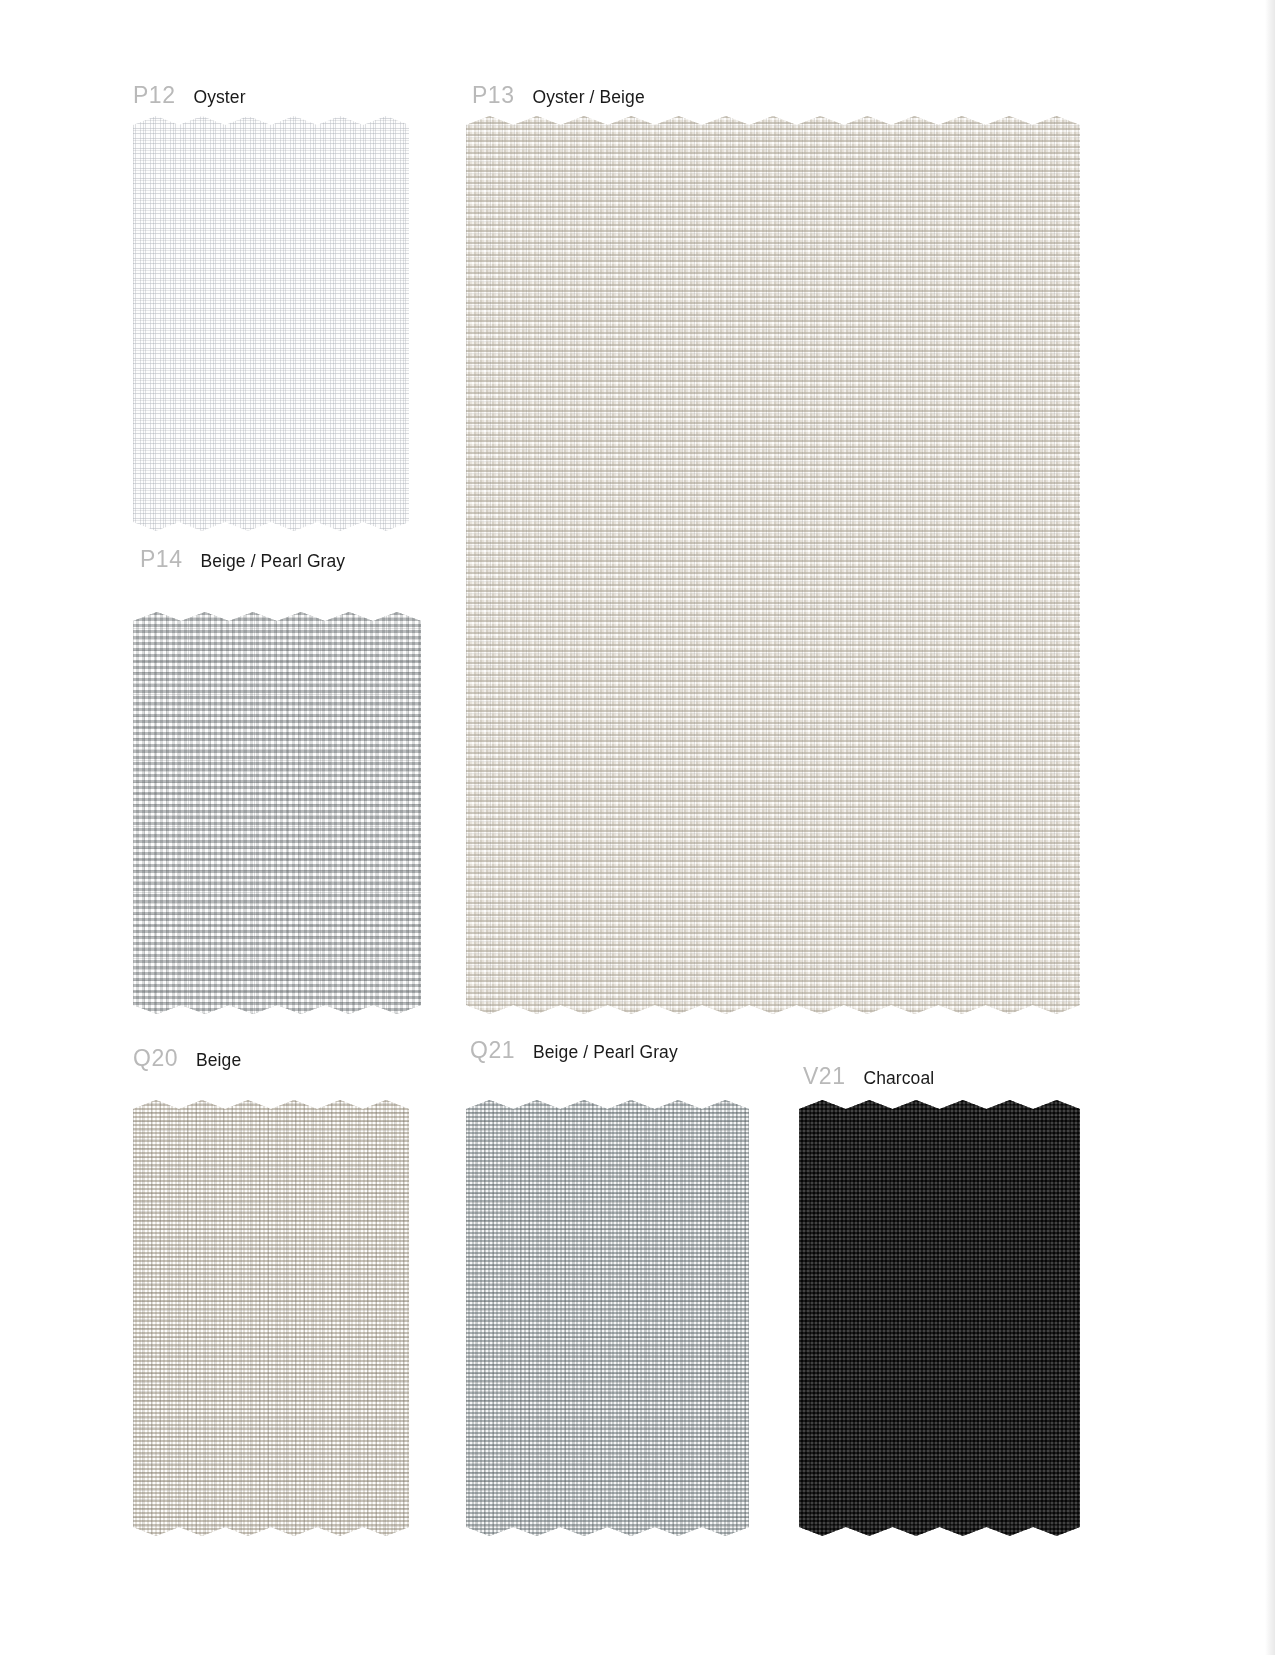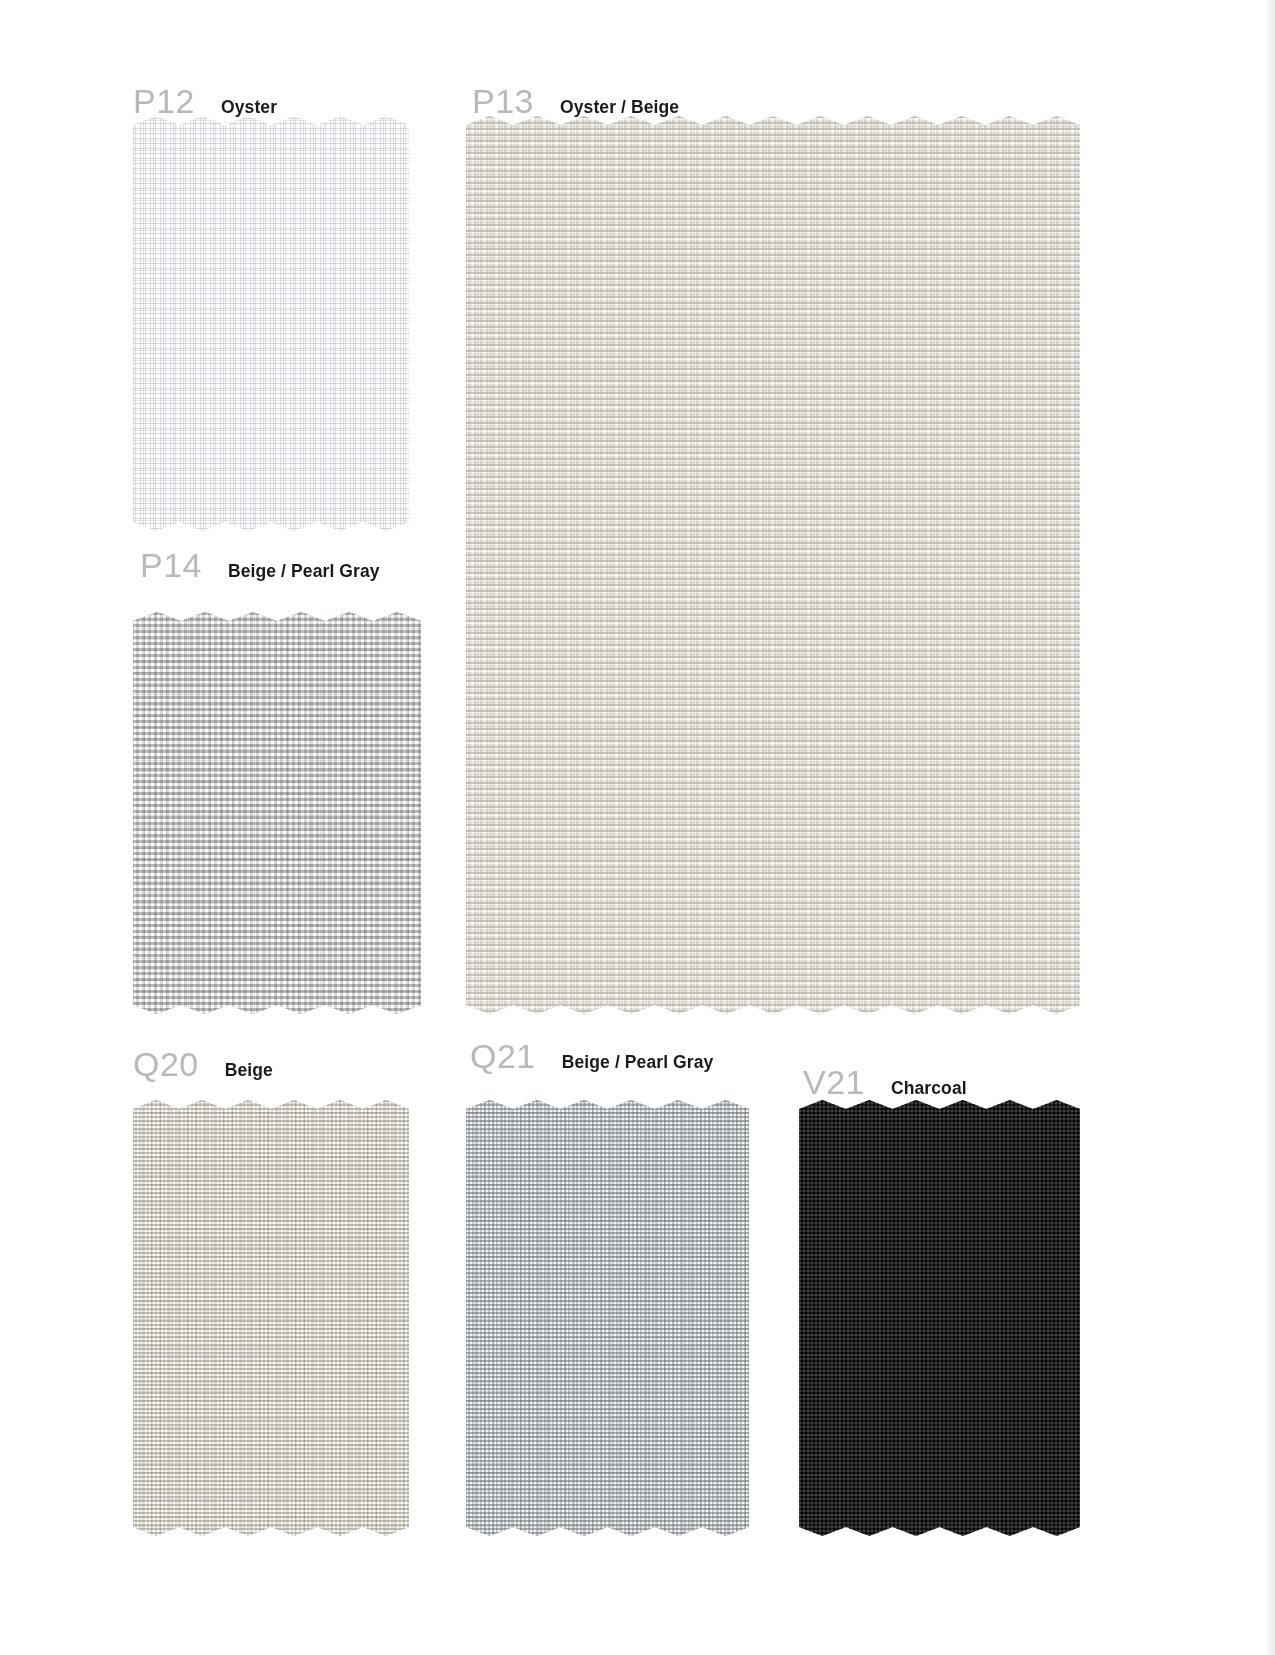--- a/index.html
+++ b/index.html
@@ -20,33 +20,32 @@
 
   
   .label{
     position:absolute;
     white-space:nowrap;
     display:flex;
     align-items:baseline;
     gap:18px;
   }
   .label .code{
-    font-size:34px;
+    font-size:23px;
     font-weight:300;
     letter-spacing:.5px;
     color:#b9b9b9;
     line-height:1;
   }
   .label .name{
     font-size:17.5px;
-    font-weight:bold;
+    font-weight:normal;
     color:#1a1a1a;
     letter-spacing:.1px;
     line-height:1;
-    margin-left:8px;
   }
 
   
   .swatch{
     position:absolute;
     overflow:hidden;
   }
   .swatch .cloth{
     position:absolute;
     inset:0;

